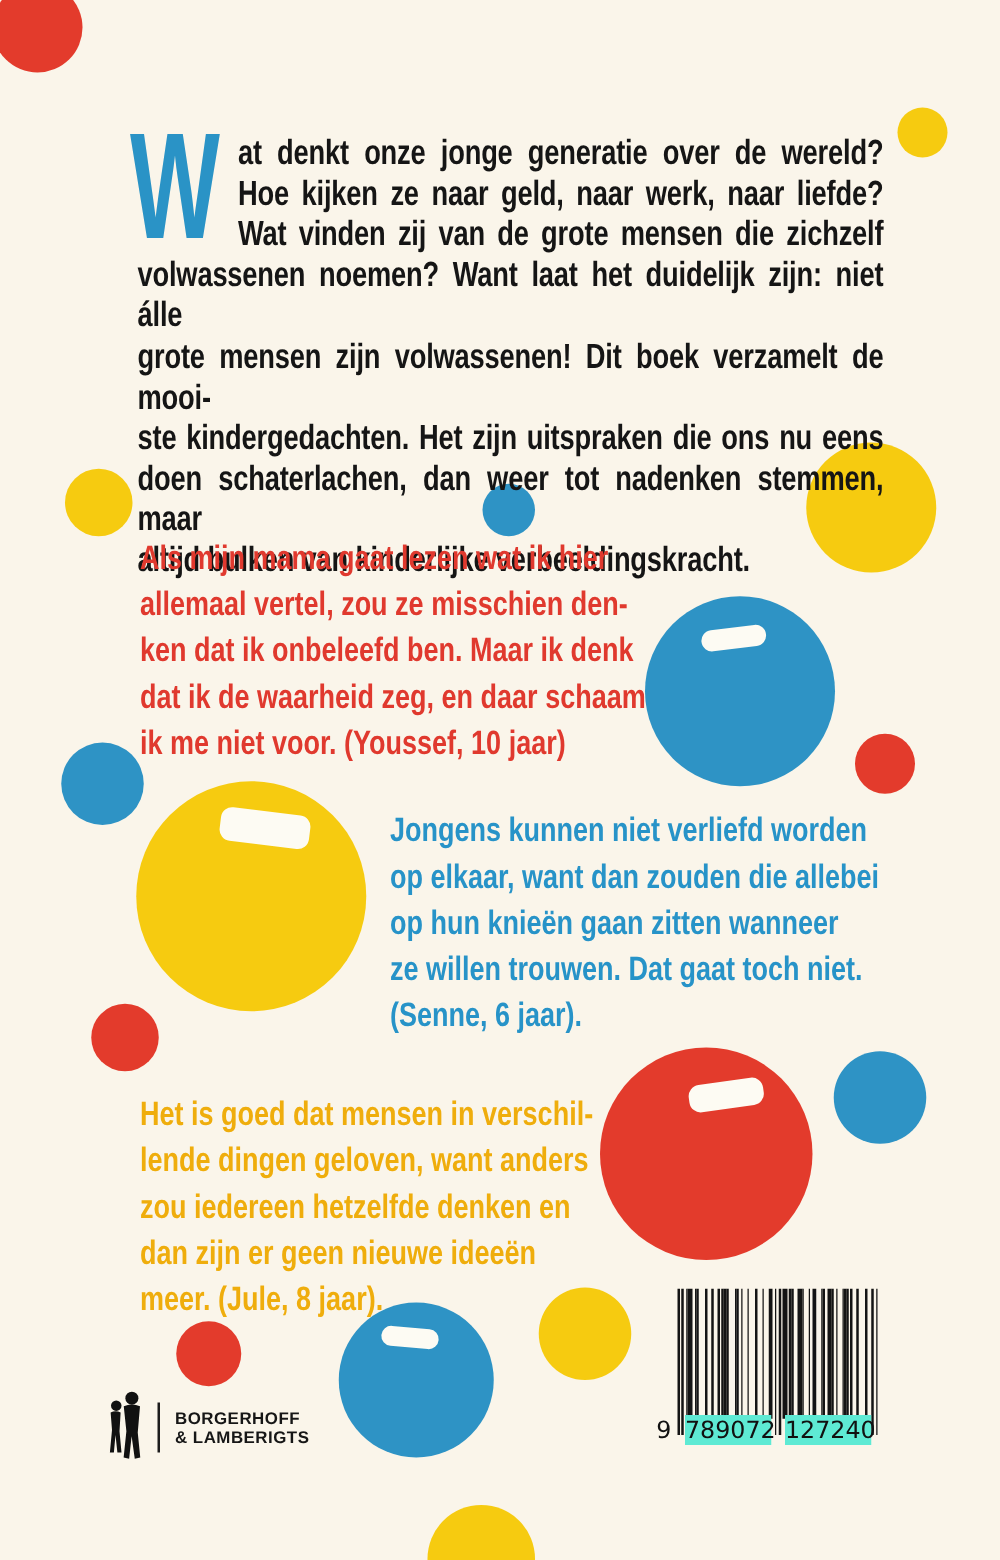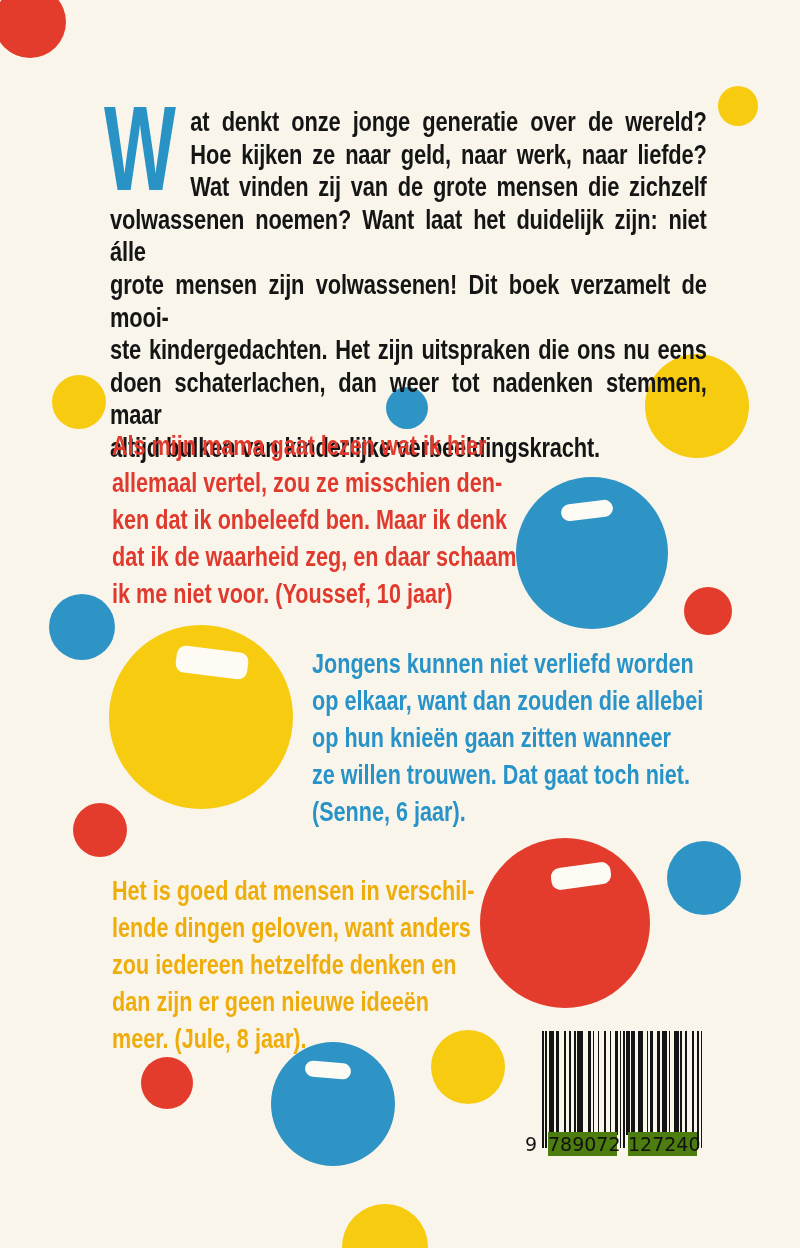--- a/index.html
+++ b/index.html
@@ -42,21 +42,21 @@
   .pub-name{font-size:13.5px; font-weight:700; line-height:15.5px; letter-spacing:0.4px; color:#161616;}
   
   .barcode{position:absolute; left:542px; top:1031px; width:170px; height:134px; z-index:2;}
   .bars{position:absolute; left:0; top:0; white-space:nowrap; font-size:0;}
   .bar{display:inline-block; width:1.7px; height:104px; vertical-align:top;}
   .bar.on{background:#141414;}
   .bar.guard{height:117px;}
   .bd{
     position:absolute; top:101px; height:24px; line-height:24px;
     font-family:"DejaVu Sans", sans-serif; font-size:19px; color:#111;
-    background:#4d7c0f; text-align:center; z-index:3;
+    background:#5eead4; text-align:center; z-index:3;
   }
   .bd-first{left:-18px; width:14px; background:transparent;}
   .bd-left{left:6px; width:69px;}
   .bd-right{left:86px; width:69px;}
 </style>
 </head>
 <body>
 
 <div class="cover" style="background: rgb(250, 245, 234);">
 
@@ -109,20 +109,35 @@
 op elkaar, want dan zouden die allebei
 op hun knieën gaan zitten wanneer
 ze willen trouwen. Dat gaat toch niet.
 (Senne, 6 jaar).</div>
   <div class="quote quote-yellow" id="quote-yellow" style="color: rgb(239, 173, 12);">Het is goed dat mensen in verschil-
 lende dingen geloven, want anders
 zou iedereen hetzelfde denken en
 dan zijn er geen nieuwe ideeën
 meer. (Jule, 8 jaar).</div>
 
+  <div class="publisher">
+    <svg class="pub-figures" viewBox="0 0 34 60">
+      <g fill="#111111">
+        <circle cx="9" cy="12.5" r="4.2"></circle>
+        <path d="M4.5 18 Q8.5 15.8 12.5 18 L11.6 33 L13.2 50 L9.9 50 L8.4 36 L7.1 50 L3.9 50 L5.6 32 Z"></path>
+        <circle cx="21.5" cy="6.5" r="5.2"></circle>
+        <path d="M15 13 Q21.5 10 28 13 L26.2 34 L28.2 54 L23.8 55 L21.3 37 L19.3 55 L14.9 54 L17.1 33 Z"></path>
+      </g>
+    </svg>
+    <div class="pub-divider"></div>
+    <div class="pub-name">
+      <div>BORGERHOFF</div>
+      <div>&amp; LAMBERIGTS</div>
+    </div>
+  </div>
 
   <div class="barcode">
     <div class="bars" id="barcode-bars"><span class="bar on guard"></span><span class="bar guard"></span><span class="bar on guard"></span><span class="bar"></span><span class="bar on"></span><span class="bar on"></span><span class="bar on"></span><span class="bar"></span><span class="bar on"></span><span class="bar on"></span><span class="bar"></span><span class="bar"></span><span class="bar"></span><span class="bar on"></span><span class="bar"></span><span class="bar"></span><span class="bar on"></span><span class="bar"></span><span class="bar"></span><span class="bar on"></span><span class="bar"></span><span class="bar on"></span><span class="bar on"></span><span class="bar on"></span><span class="bar"></span><span class="bar"></span><span class="bar"></span><span class="bar on"></span><span class="bar on"></span><span class="bar"></span><span class="bar on"></span><span class="bar"></span><span class="bar"></span><span class="bar on"></span><span class="bar"></span><span class="bar"></span><span class="bar"></span><span class="bar on"></span><span class="bar"></span><span class="bar"></span><span class="bar on"></span><span class="bar"></span><span class="bar"></span><span class="bar on"></span><span class="bar on"></span><span class="bar guard"></span><span class="bar on guard"></span><span class="bar guard"></span><span class="bar on guard"></span><span class="bar guard"></span><span class="bar on"></span><span class="bar on"></span><span class="bar"></span><span class="bar on"></span><span class="bar on"></span><span class="bar"></span><span class="bar"></span><span class="bar on"></span><span class="bar on"></span><span class="bar on"></span><span class="bar"></span><span class="bar"></span><span class="bar on"></span><span class="bar"></span><span class="bar on"></span><span class="bar on"></span><span class="bar"></span><span class="bar"></span><span class="bar on"></span><span class="bar on"></span><span class="bar"></span><span class="bar on"></span><span class="bar on"></span><span class="bar on"></span><span class="bar"></span><span class="bar on"></span><span class="bar"></span><span class="bar"></span><span class="bar on"></span><span class="bar on"></span><span class="bar on"></span><span class="bar"></span><span class="bar on"></span><span class="bar"></span><span class="bar"></span><span class="bar on"></span><span class="bar"></span><span class="bar"></span><span class="bar"></span><span class="bar on"></span><span class="bar"></span><span class="bar"></span><span class="bar on guard"></span><span class="bar guard"></span><span class="bar on guard"></span></div>
     <span class="bd bd-first">9</span>
     <span class="bd bd-left">789072</span>
     <span class="bd bd-right">127240</span>
   </div>
 
 </div>
 

